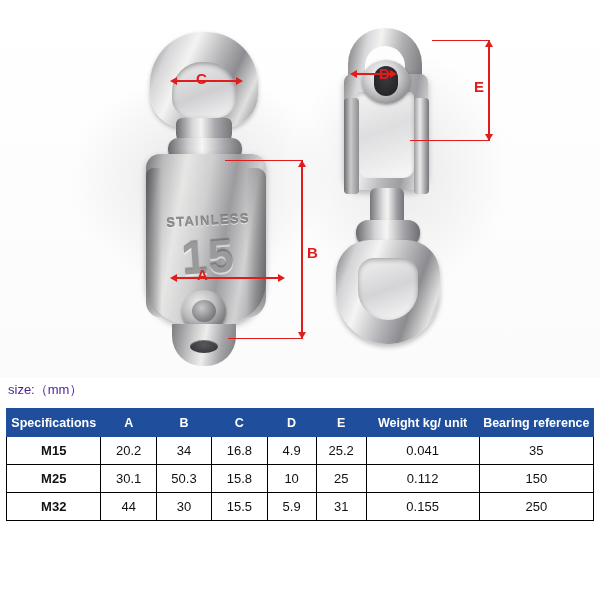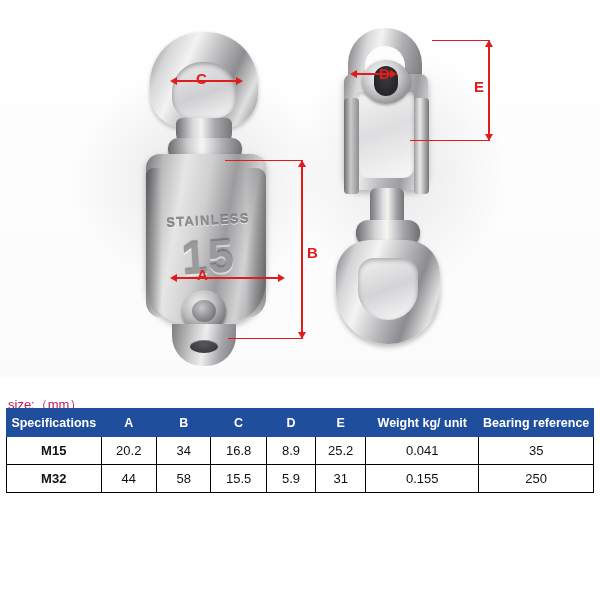--- a/index.html
+++ b/index.html
@@ -230,23 +230,23 @@
     width: 0; height: 0;
   }
   .arrow-l { border-top: 4px solid transparent; border-bottom: 4px solid transparent; border-right: 7px solid #e11c1c; }
   .arrow-r { border-top: 4px solid transparent; border-bottom: 4px solid transparent; border-left: 7px solid #e11c1c; }
   .arrow-u { border-left: 4px solid transparent; border-right: 4px solid transparent; border-bottom: 7px solid #e11c1c; }
   .arrow-d { border-left: 4px solid transparent; border-right: 4px solid transparent; border-top: 7px solid #e11c1c; }
 
   
   .size-caption {
     position: absolute;
-    left: 8px; top: 396px;
+    left: 8px; top: 381px;
     font-size: 13px;
-    color: #be185d;
+    color: #4c1d95;
     font-family: "Liberation Sans", sans-serif;
   }
 
   
   .spec-table {
     position: absolute;
     left: 6px; top: 408px;
     width: 588px;
     border-collapse: collapse;
     font-size: 13px;
@@ -372,29 +372,39 @@
         <th>Weight kg/ unit</th>
         <th>Bearing reference</th>
       </tr>
     </thead>
     <tbody>
       <tr>
         <td>M15</td>
         <td>20.2</td>
         <td>34</td>
         <td>16.8</td>
-        <td>8.9</td>
+        <td>4.9</td>
         <td>25.2</td>
         <td>0.041</td>
         <td>35</td>
       </tr>
       <tr>
+        <td>M25</td>
+        <td>30.1</td>
+        <td>50.3</td>
+        <td>15.8</td>
+        <td>10</td>
+        <td>25</td>
+        <td>0.112</td>
+        <td>150</td>
+      </tr>
+      <tr>
         <td>M32</td>
         <td>44</td>
-        <td>58</td>
+        <td>30</td>
         <td>15.5</td>
         <td>5.9</td>
         <td>31</td>
         <td>0.155</td>
         <td>250</td>
       </tr>
     </tbody>
   </table>
 
 </div>

